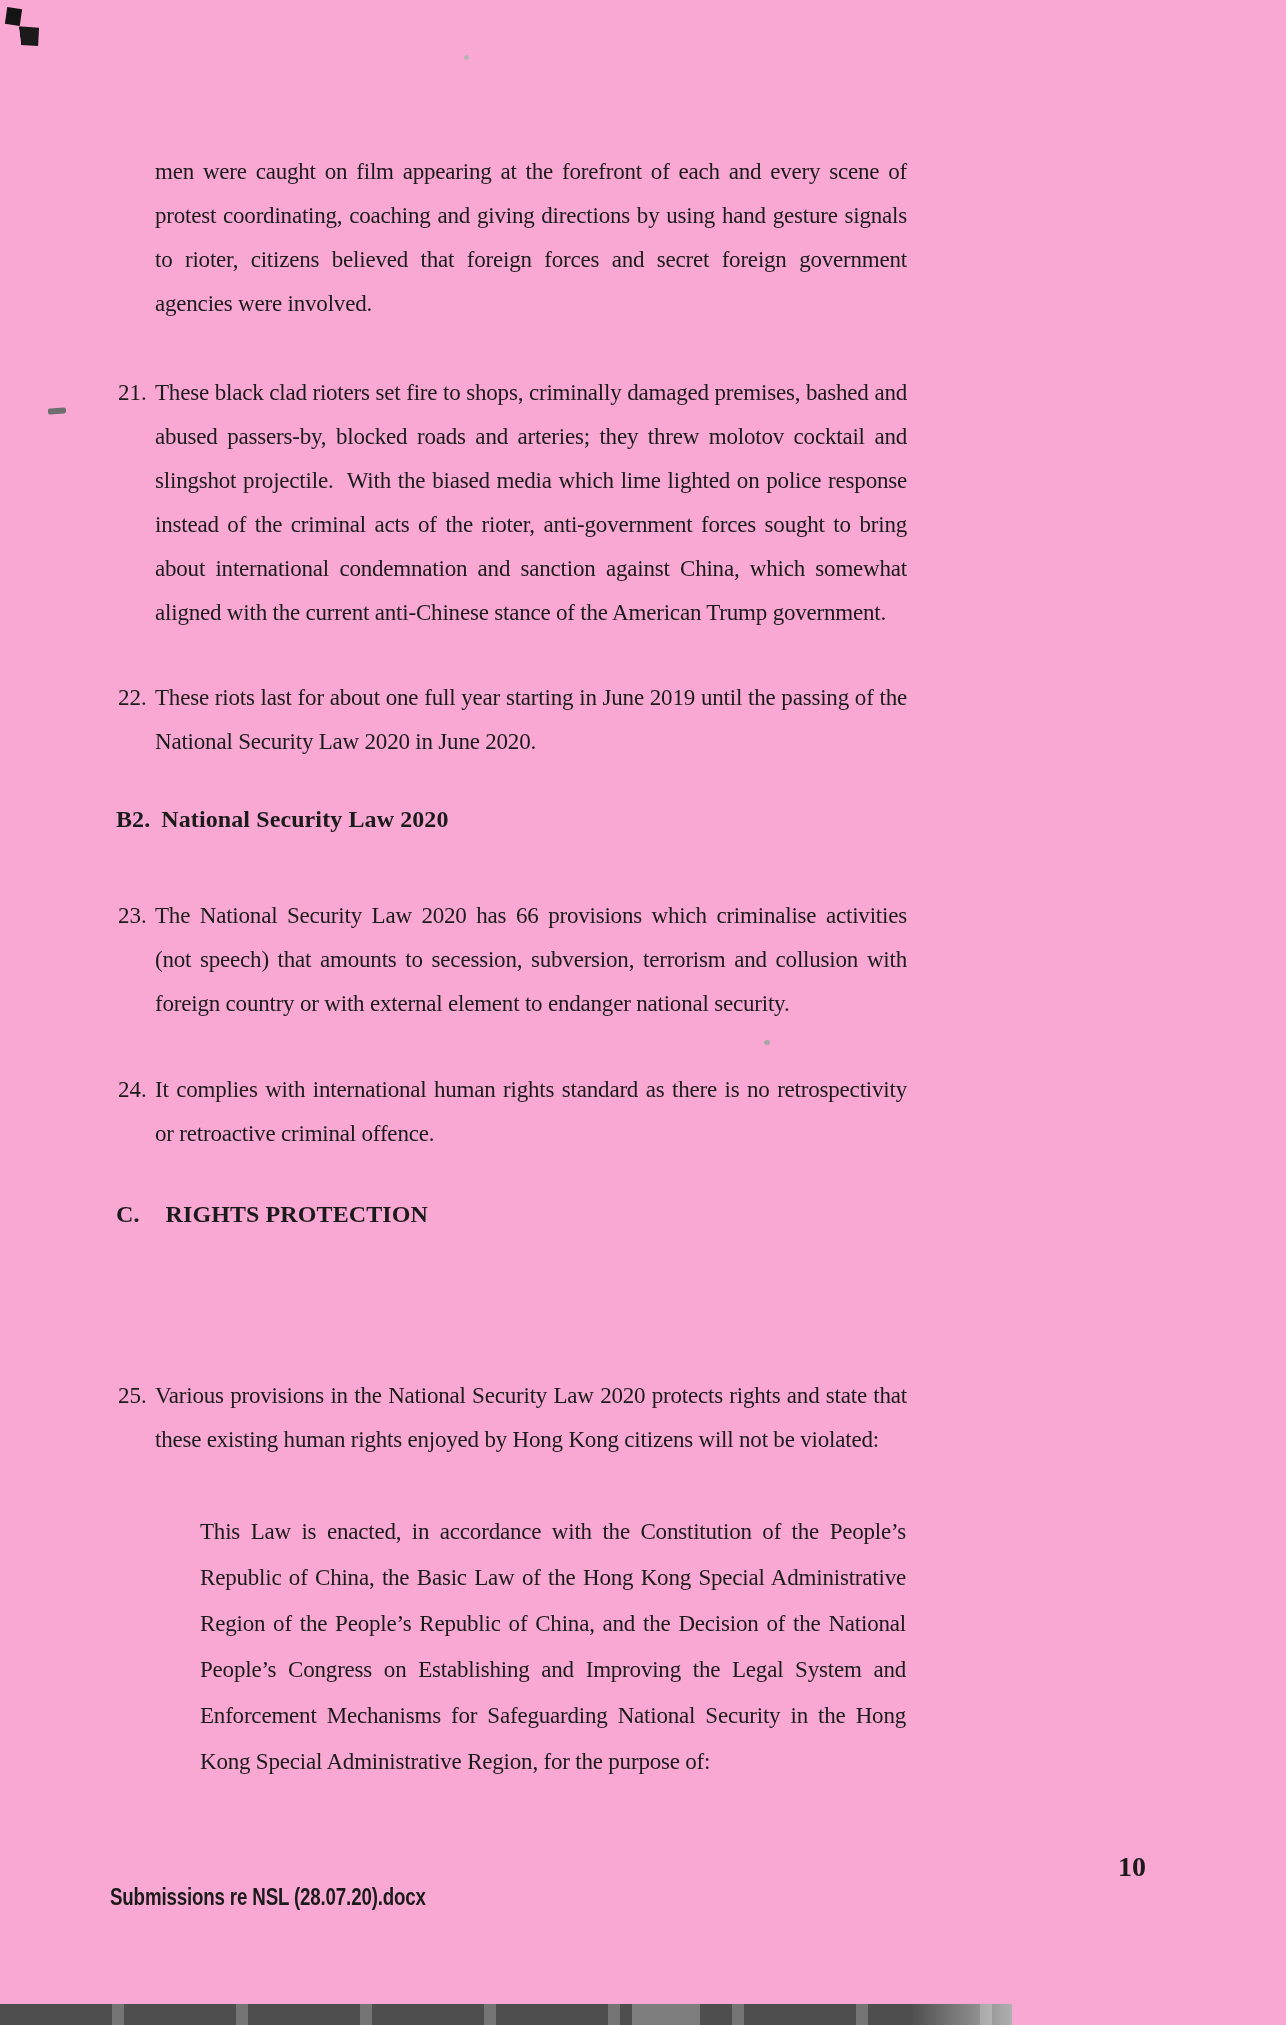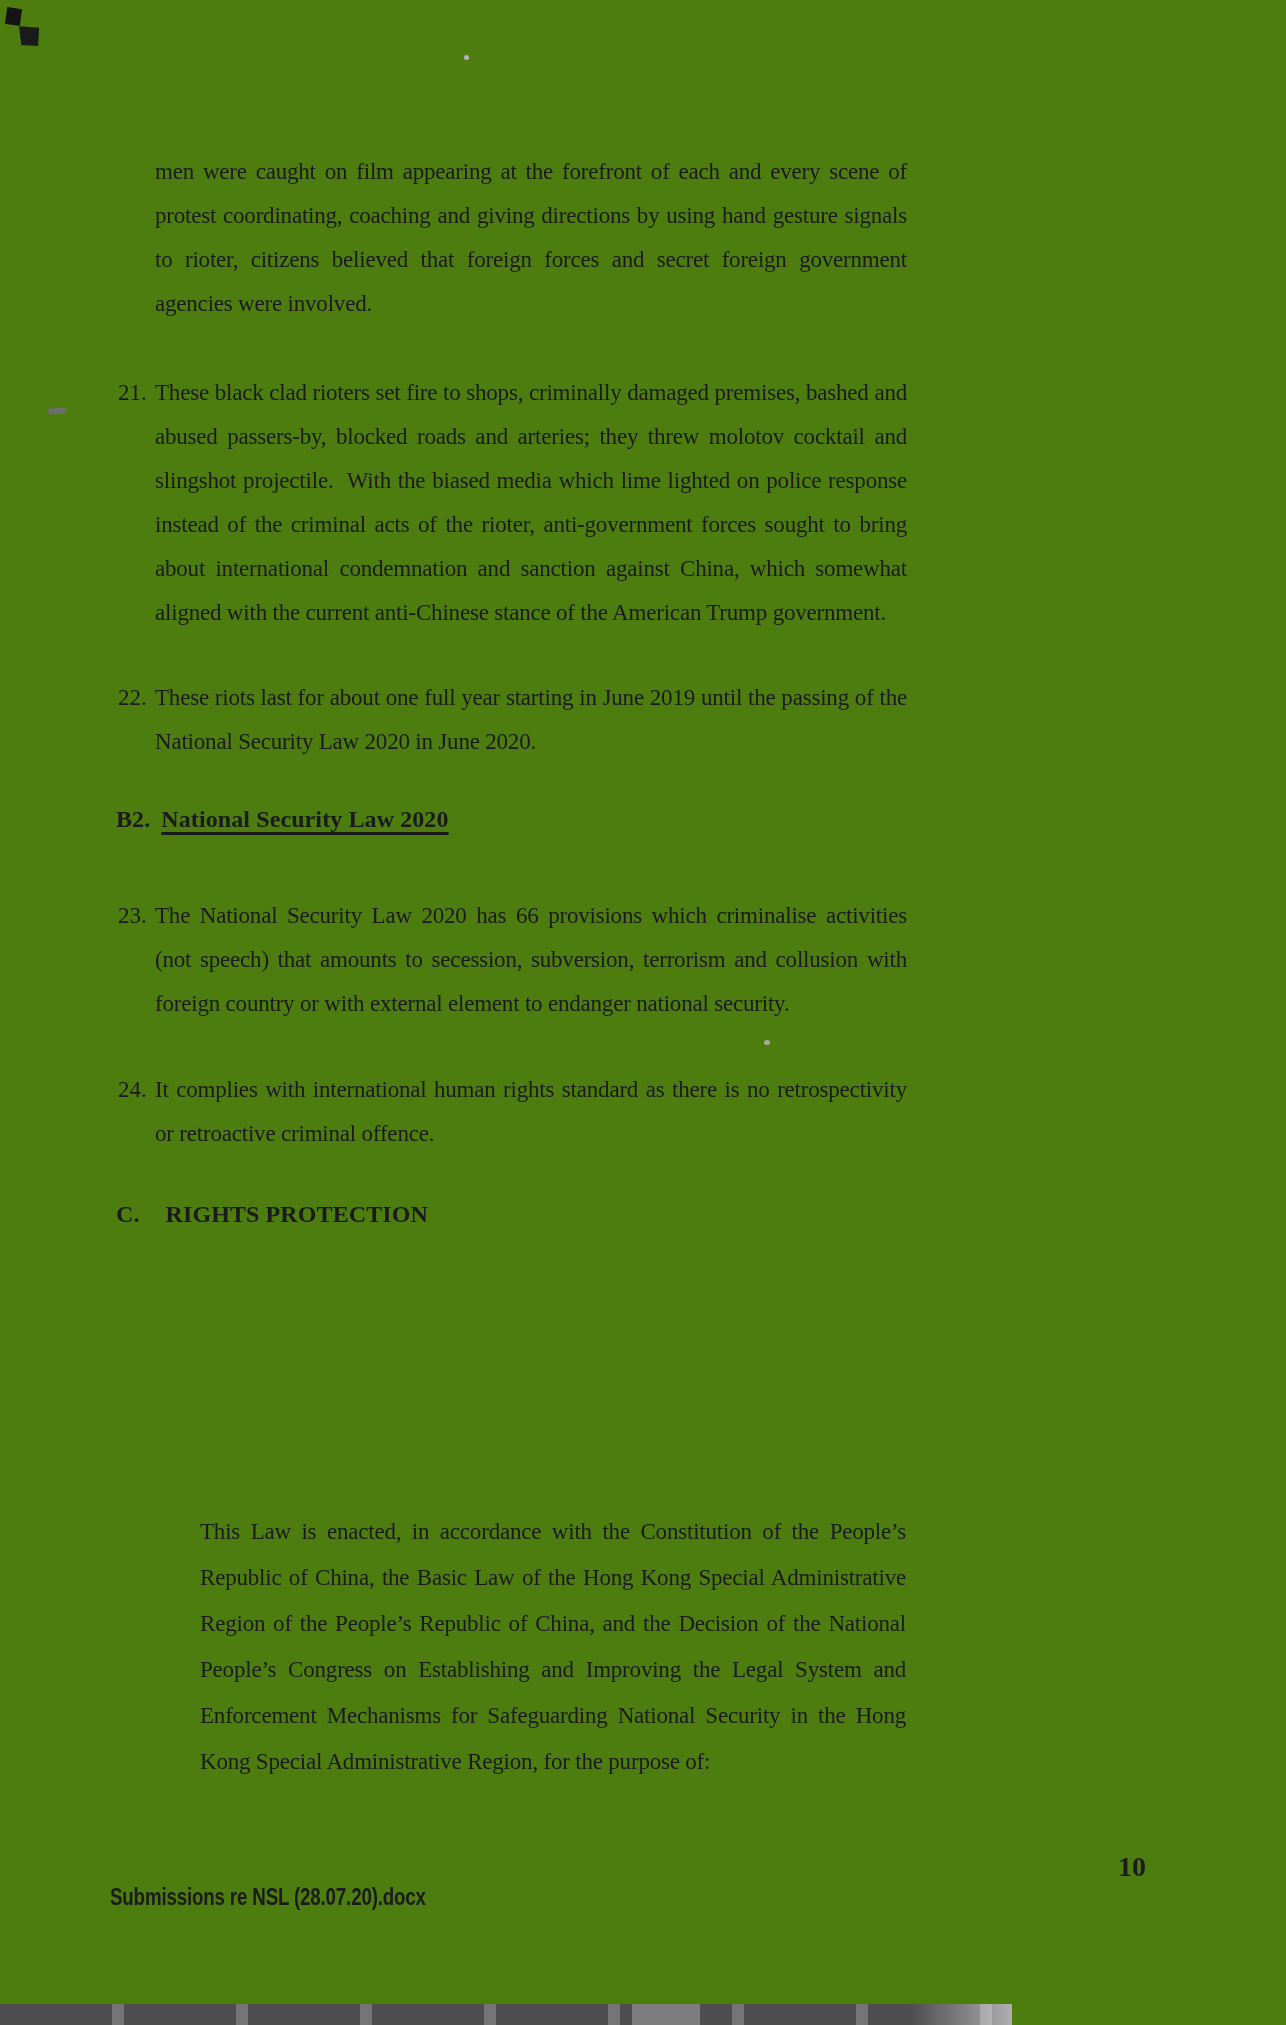--- a/index.html
+++ b/index.html
@@ -1,20 +1,20 @@
 <!DOCTYPE html>
 <html><head>
 <meta charset="utf-8">
 <style>
   html, body { margin: 0; padding: 0; background: #ffffff; }
   .page {
     position: relative;
     width: 1286px;
     height: 2025px;
-    background: #4d7c0f;
+    background: #f9a8d4;
     font-family: "Liberation Serif", serif;
     color: #1b1b1b;
     overflow: hidden;
   }
   .block { position: absolute; }
   .para {
     font-size: 23px;
     line-height: 44px;
     text-align: justify;
     letter-spacing: -0.2px;
@@ -30,21 +30,20 @@
   .b8 { top: 1374px; }
   .heading {
     left: 116px;
     font-size: 24px;
     font-weight: bold;
     letter-spacing: 0.1px;
     white-space: nowrap;
   }
   .heading .prefix { margin-right: 11px; }
   .heading .underlined {
-    text-decoration: underline;
     text-decoration-thickness: 2.5px;
     text-underline-offset: 5px;
   }
   .hB2 { top: 806px; }
   .hC  { top: 1201px; }
   .hC  .prefix { margin-right: 26px; }
   .hC1 { top: 1288px; }
   .quote { top: 1509px; left: 200px; width: 706px; }
   .quote .qline1 { font-size: 23px; line-height: 46px; letter-spacing: -0.2px; }
   .quote .qbody {
@@ -138,20 +137,24 @@
   <div class="block numbered b5">
     <span class="num">24.</span>
     <div class="para ptext">It complies with international human rights standard as there is no retrospectivity or retroactive criminal offence.</div>
   </div>
 
   <div class="block heading hC">
     <span class="prefix">C.</span><span>RIGHTS PROTECTION</span>
   </div>
 
 
+  <div class="block numbered b8">
+    <span class="num">25.</span>
+    <div class="para ptext">Various provisions in the National Security Law 2020 protects rights and state that these existing human rights enjoyed by Hong Kong citizens will not be violated:</div>
+  </div>
 
   <div class="block quote">
     <div class="qbody">This Law is enacted, in accordance with the Constitution of the People’s Republic of China, the Basic Law of the Hong Kong Special Administrative Region of the People’s Republic of China, and the Decision of the National People’s Congress on Establishing and Improving the Legal System and Enforcement Mechanisms for Safeguarding National Security in the Hong Kong Special Administrative Region, for the purpose of:</div>
   </div>
 
   <div class="block page-number">10</div>
   <div class="block footer-file">Submissions re NSL (28.07.20).docx</div>
 
   <div class="block bottom-bar">
     <div class="bar-gap"></div>

